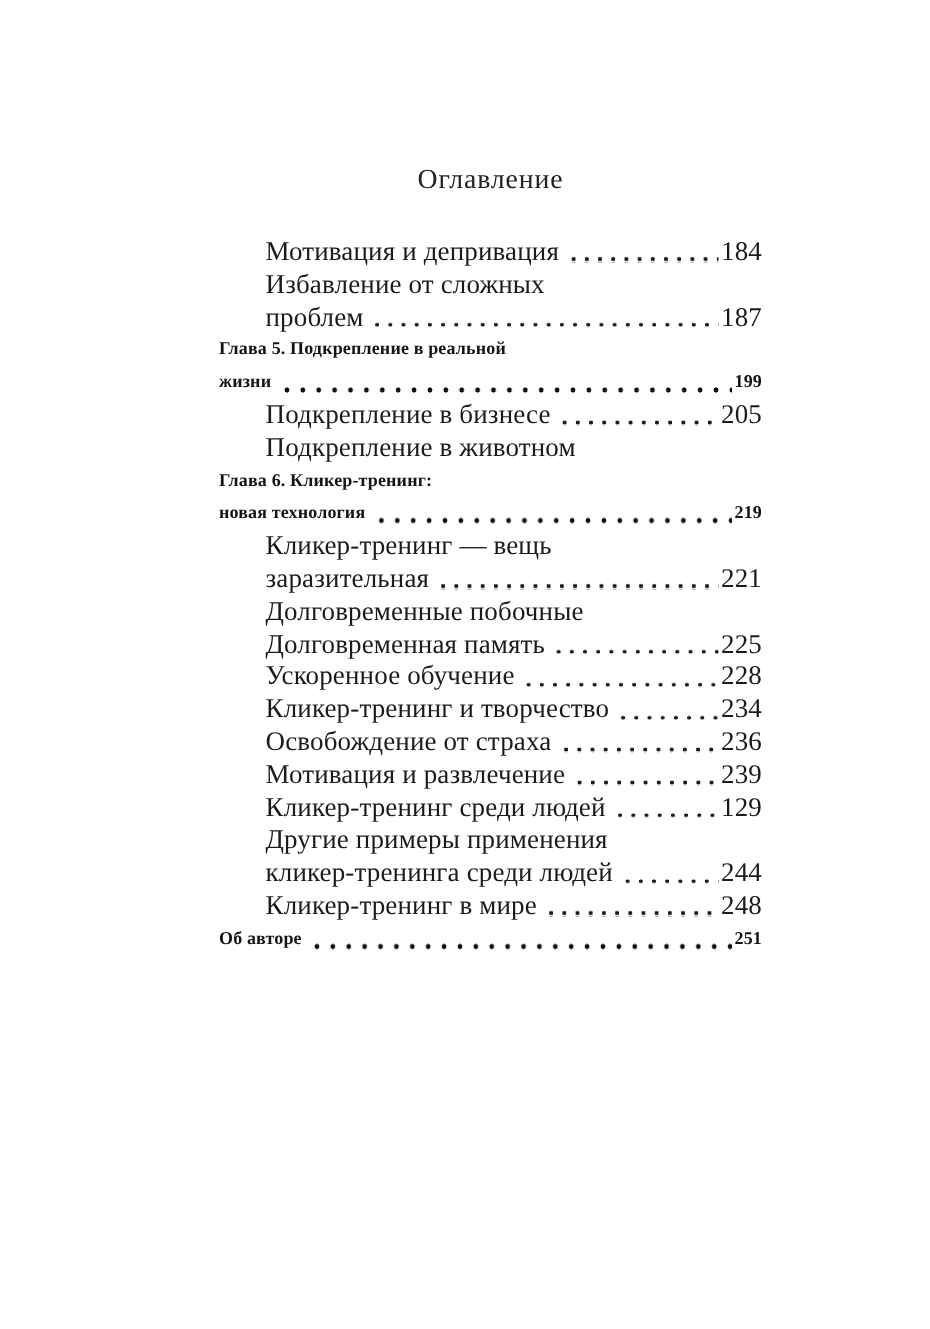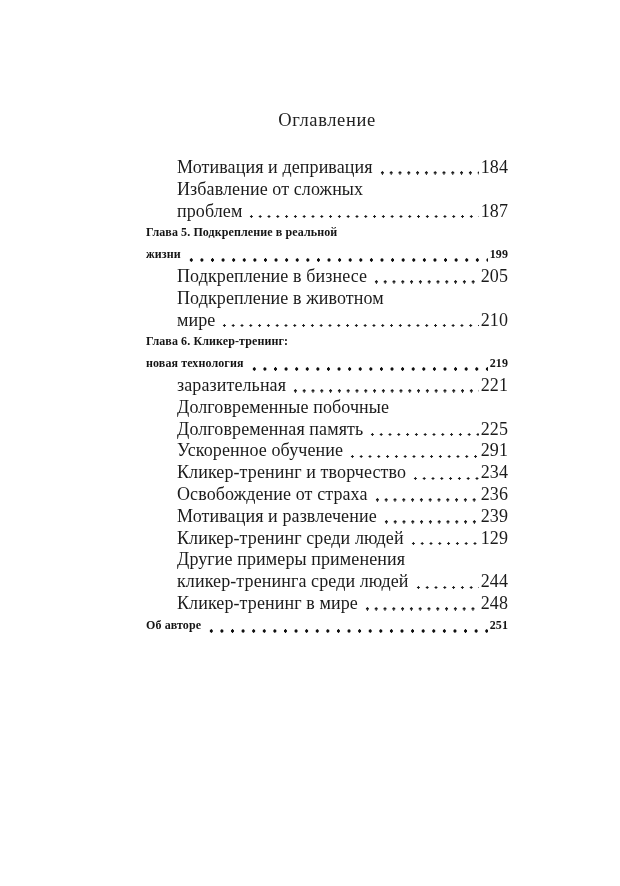--- a/index.html
+++ b/index.html
@@ -105,50 +105,48 @@
         <span class="page-num">199</span>
       </div>
       <div class="row section">
         <span class="label">Подкрепление в бизнесе</span>
         <span class="dots"></span>
         <span class="page-num">205</span>
       </div>
       <div class="row section">
         <span class="label">Подкрепление в животном</span>
       </div>
-      <div class="row section">
-        <span class="label">мире</span>
-        <span class="dots"></span>
-        <span class="page-num">210</span>
-      </div>
       <div class="row chapter">
         <span class="label">Глава 6. Кликер-тренинг:</span>
       </div>
       <div class="row chapter">
         <span class="label">новая технология</span>
         <span class="dots"></span>
         <span class="page-num">219</span>
+      </div>
+      <div class="row section">
+        <span class="label">Кликер-тренинг — вещь</span>
       </div>
       <div class="row section">
         <span class="label">заразительная</span>
         <span class="dots"></span>
         <span class="page-num">221</span>
       </div>
       <div class="row section">
         <span class="label">Долговременные побочные</span>
       </div>
       <div class="row section">
         <span class="label">Долговременная память</span>
         <span class="dots"></span>
         <span class="page-num">225</span>
       </div>
       <div class="row section">
         <span class="label">Ускоренное обучение</span>
         <span class="dots"></span>
-        <span class="page-num">291</span>
+        <span class="page-num">228</span>
       </div>
       <div class="row section">
         <span class="label">Кликер-тренинг и творчество</span>
         <span class="dots"></span>
         <span class="page-num">234</span>
       </div>
       <div class="row section">
         <span class="label">Освобождение от страха</span>
         <span class="dots"></span>
         <span class="page-num">236</span>

